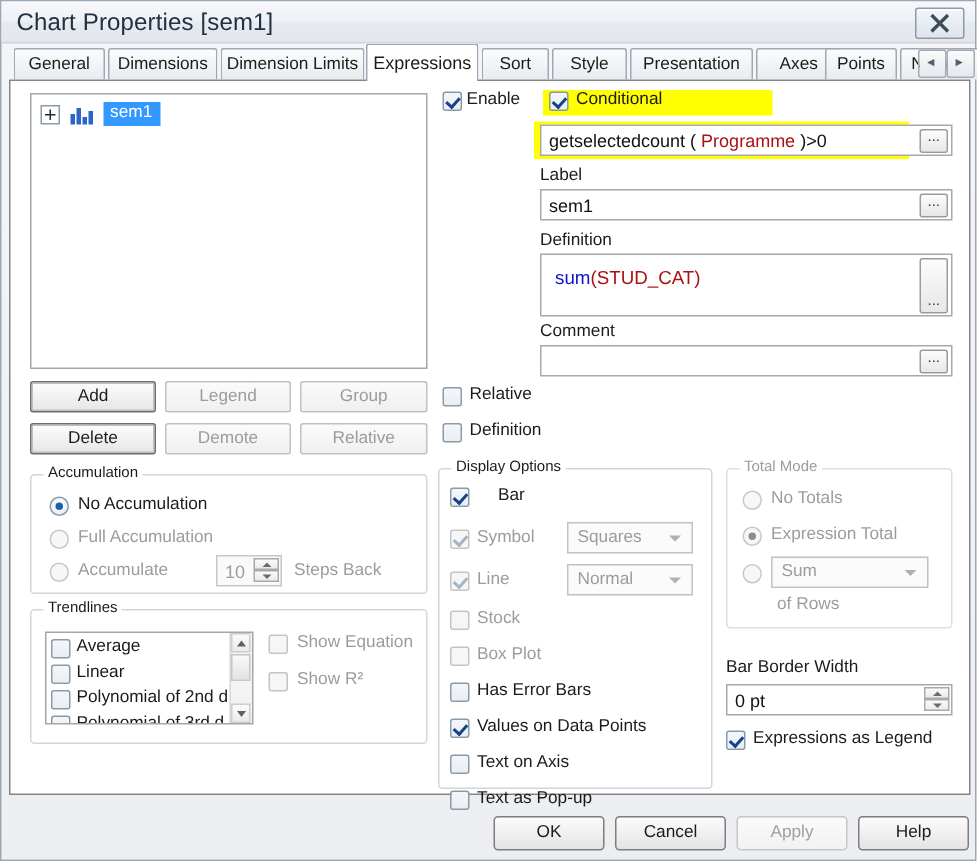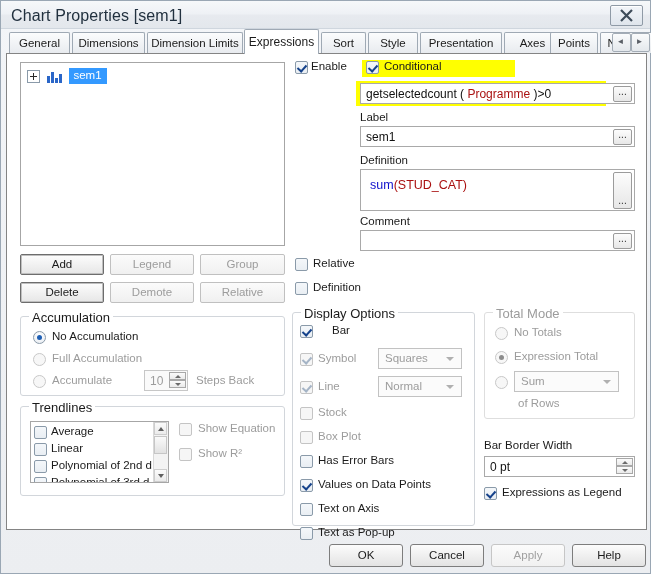--- a/index.html
+++ b/index.html
@@ -99,21 +99,21 @@
   }
   .btn.strong{border:1px solid #6d6d6d;box-shadow:0 0 0 1px #bfbfbf inset;}
   .btn.disabled{color:#9c9c9c;border-color:#c0c0c0;background:linear-gradient(#fbfbfb,#f0f0f0);}
   
   .group{
     position:absolute;box-sizing:border-box;
     border:1px solid #d2d6db;border-radius:3px;
   }
   .group>.legend{
     position:absolute;top:-7px;left:8px;background:#ffffff;
-    padding:0 3px;font-size:13px;color:#1b1b1b;
+    padding:0 3px;font-size:10px;color:#1b1b1b;
   }
   .group.dis>.legend{color:#9c9c9c;}
   .group.dis{border-color:#dedede;}
   
   .cb{
     position:absolute;width:13px;height:13px;box-sizing:border-box;
     border:1px solid #8a9aa9;border-radius:2px;
     background:linear-gradient(#f4f7fa,#e9eef3);
     cursor:pointer;
   }

